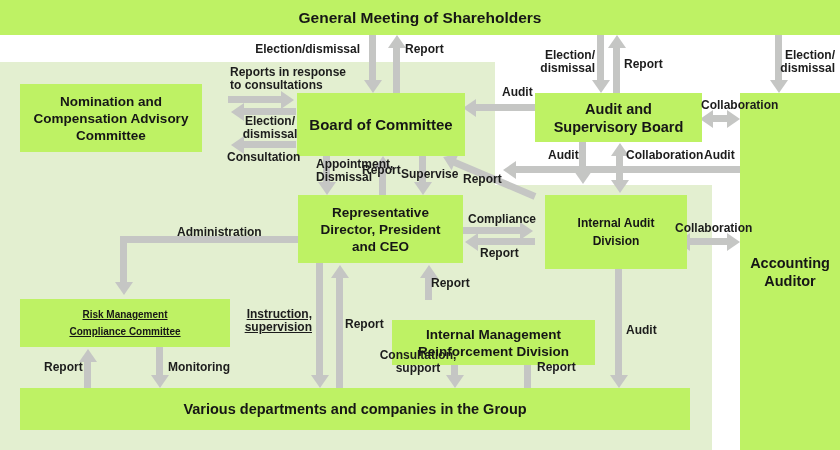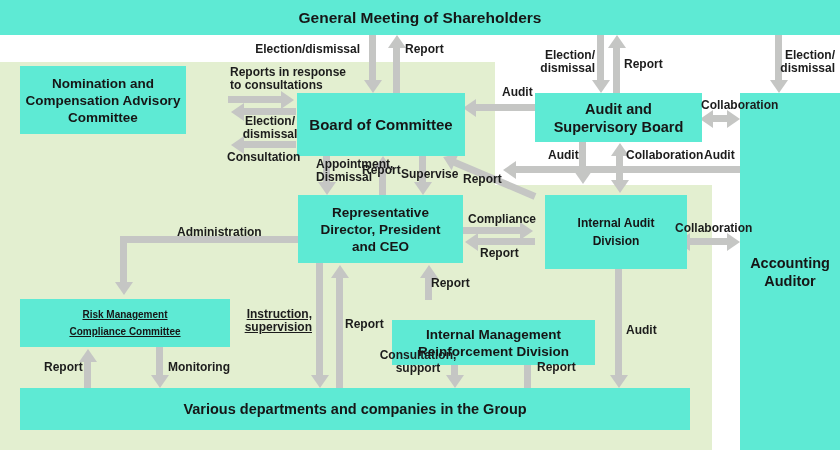--- a/index.html
+++ b/index.html
@@ -1,35 +1,35 @@
 <!DOCTYPE html>
 <html><head>
 <meta charset="utf-8">
 <style>
   html,body{margin:0;padding:0;background:#fff;}
   #stage{position:relative;width:840px;height:450px;background:#ffffff;overflow:hidden;
          font-family:"Liberation Sans","DejaVu Sans",sans-serif;}
   .panel{position:absolute;background:#e3efd0;z-index:0;}
-  .box{position:absolute;background:#5eead4;color:#161616;font-weight:bold;
+  .box{position:absolute;background:#bef264;color:#161616;font-weight:bold;
        display:flex;align-items:center;justify-content:center;text-align:center;
        white-space:pre-line;z-index:2;line-height:17px;}
   .lbl{position:absolute;color:#1c1c1c;font-size:12px;font-weight:600;line-height:13px;
        white-space:pre-line;z-index:3;}
   .arrowpiece{position:absolute;z-index:1;}
 </style>
 </head>
 <body>
 
 <div id="stage">
 
   <div class="panel" style="left:0;top:62px;width:495px;height:388px;"></div>
   <div class="panel" style="left:495px;top:185px;width:217px;height:265px;"></div>
 
   <div class="box" style="left:0;top:0;width:840px;height:35px;font-size:15.5px;">General Meeting of Shareholders</div>
-  <div class="box" style="left:20px;top:66px;width:166px;height:68px;font-size:13.5px;">Nomination and
+  <div class="box" style="left:20px;top:84px;width:182px;height:68px;font-size:13.5px;">Nomination and
 Compensation Advisory
 Committee</div>
   <div class="box" style="left:297px;top:93px;width:168px;height:63px;font-size:15px;">Board of Committee</div>
   <div class="box" style="left:535px;top:93px;width:167px;height:49px;font-size:14.5px;line-height:18px;">Audit and
 Supervisory Board</div>
   <div class="box" style="left:740px;top:93px;width:100px;height:357px;font-size:14.5px;line-height:18px;">Accounting
 Auditor</div>
   <div class="box" style="left:298px;top:195px;width:165px;height:68px;font-size:13.5px;">Representative
 Director, President
 and CEO</div>

